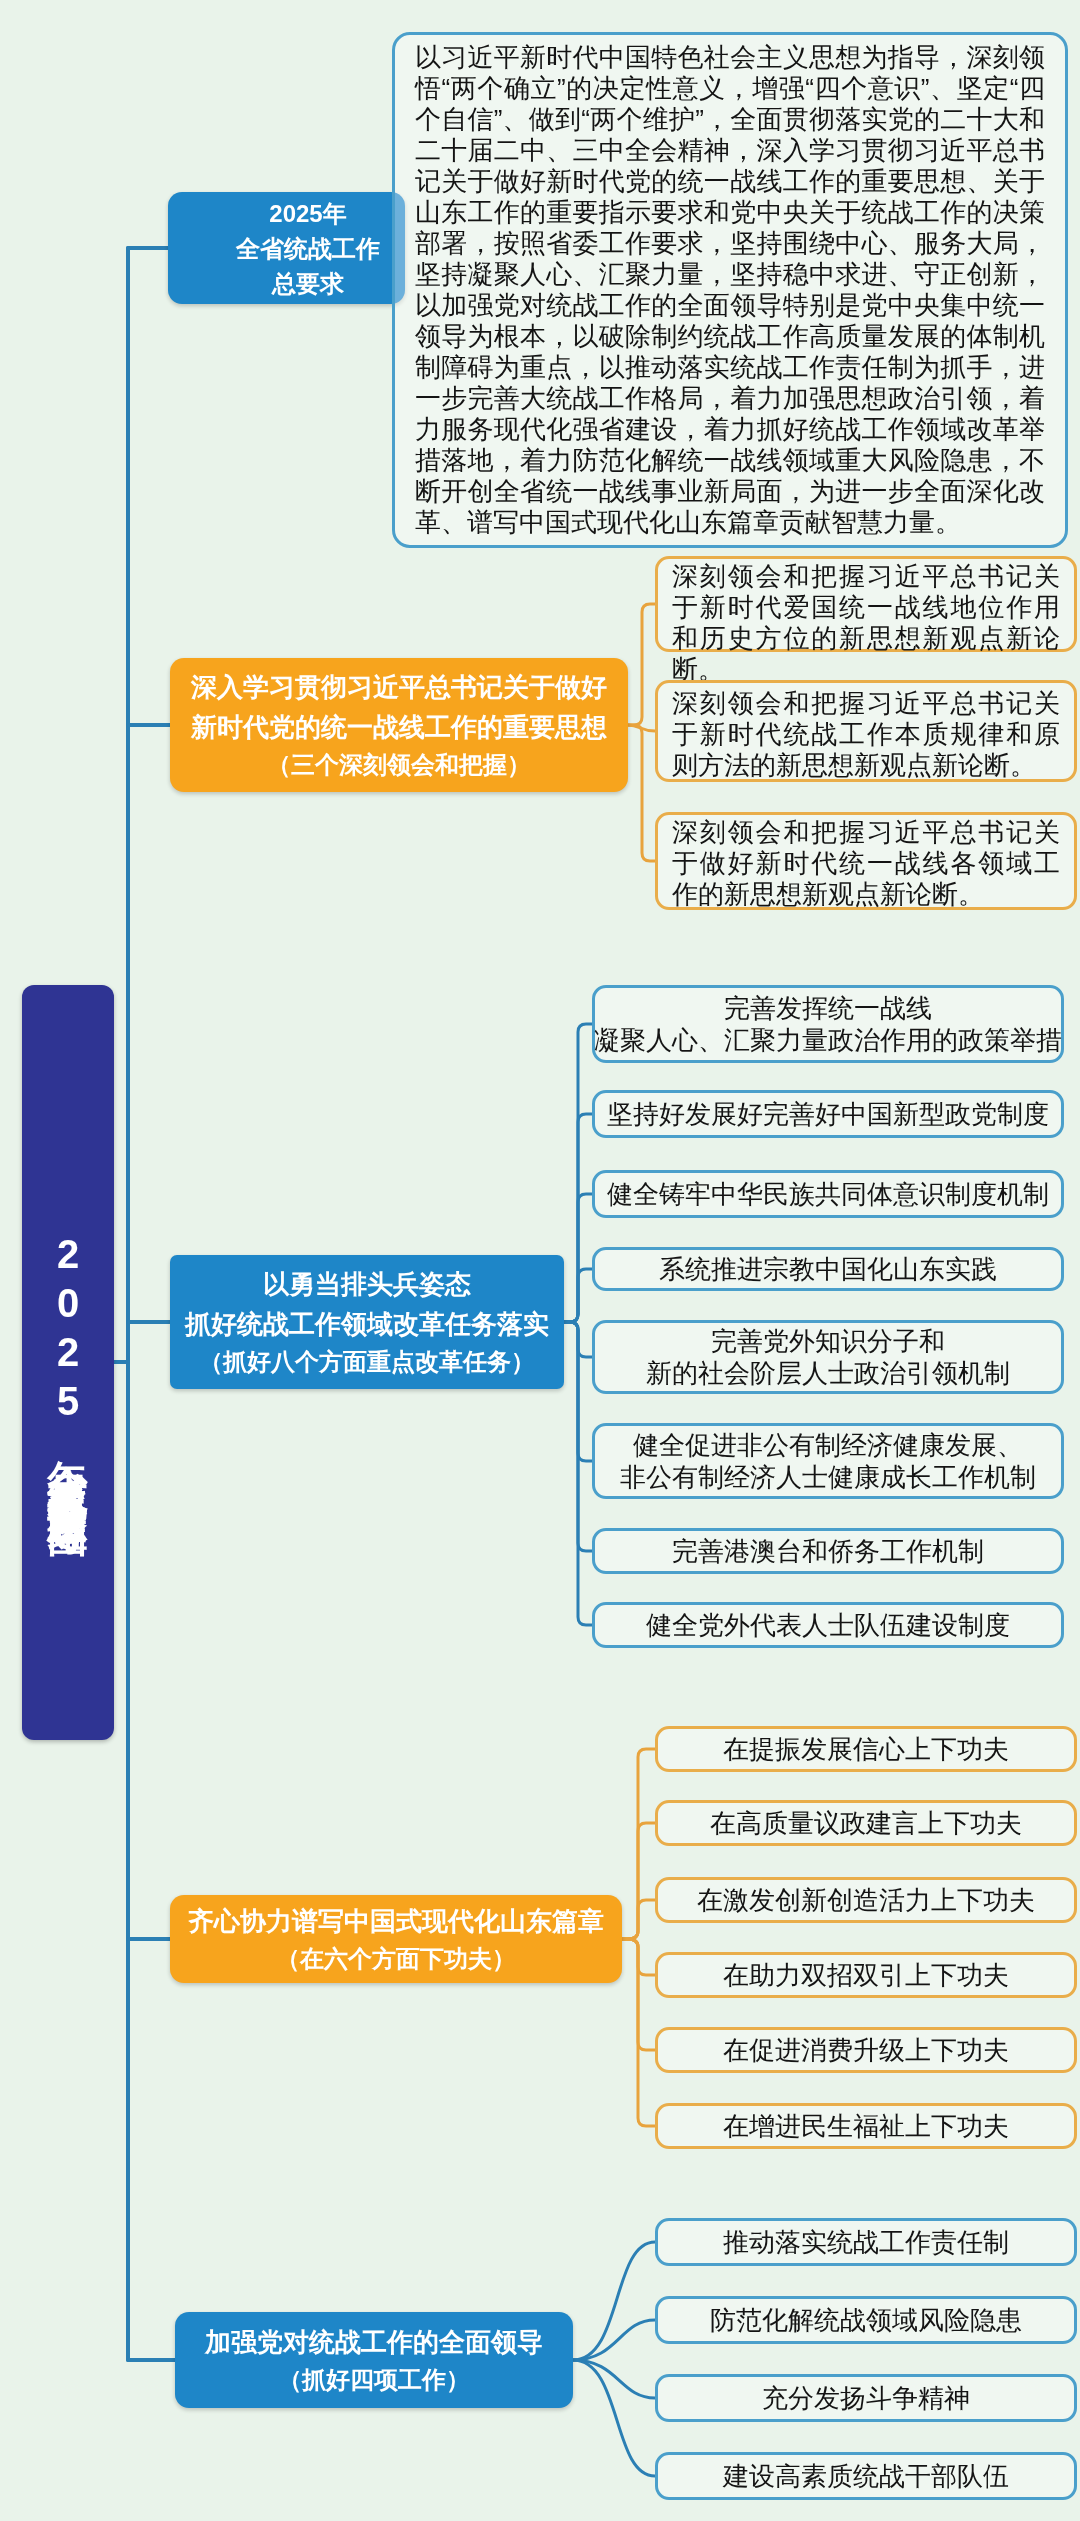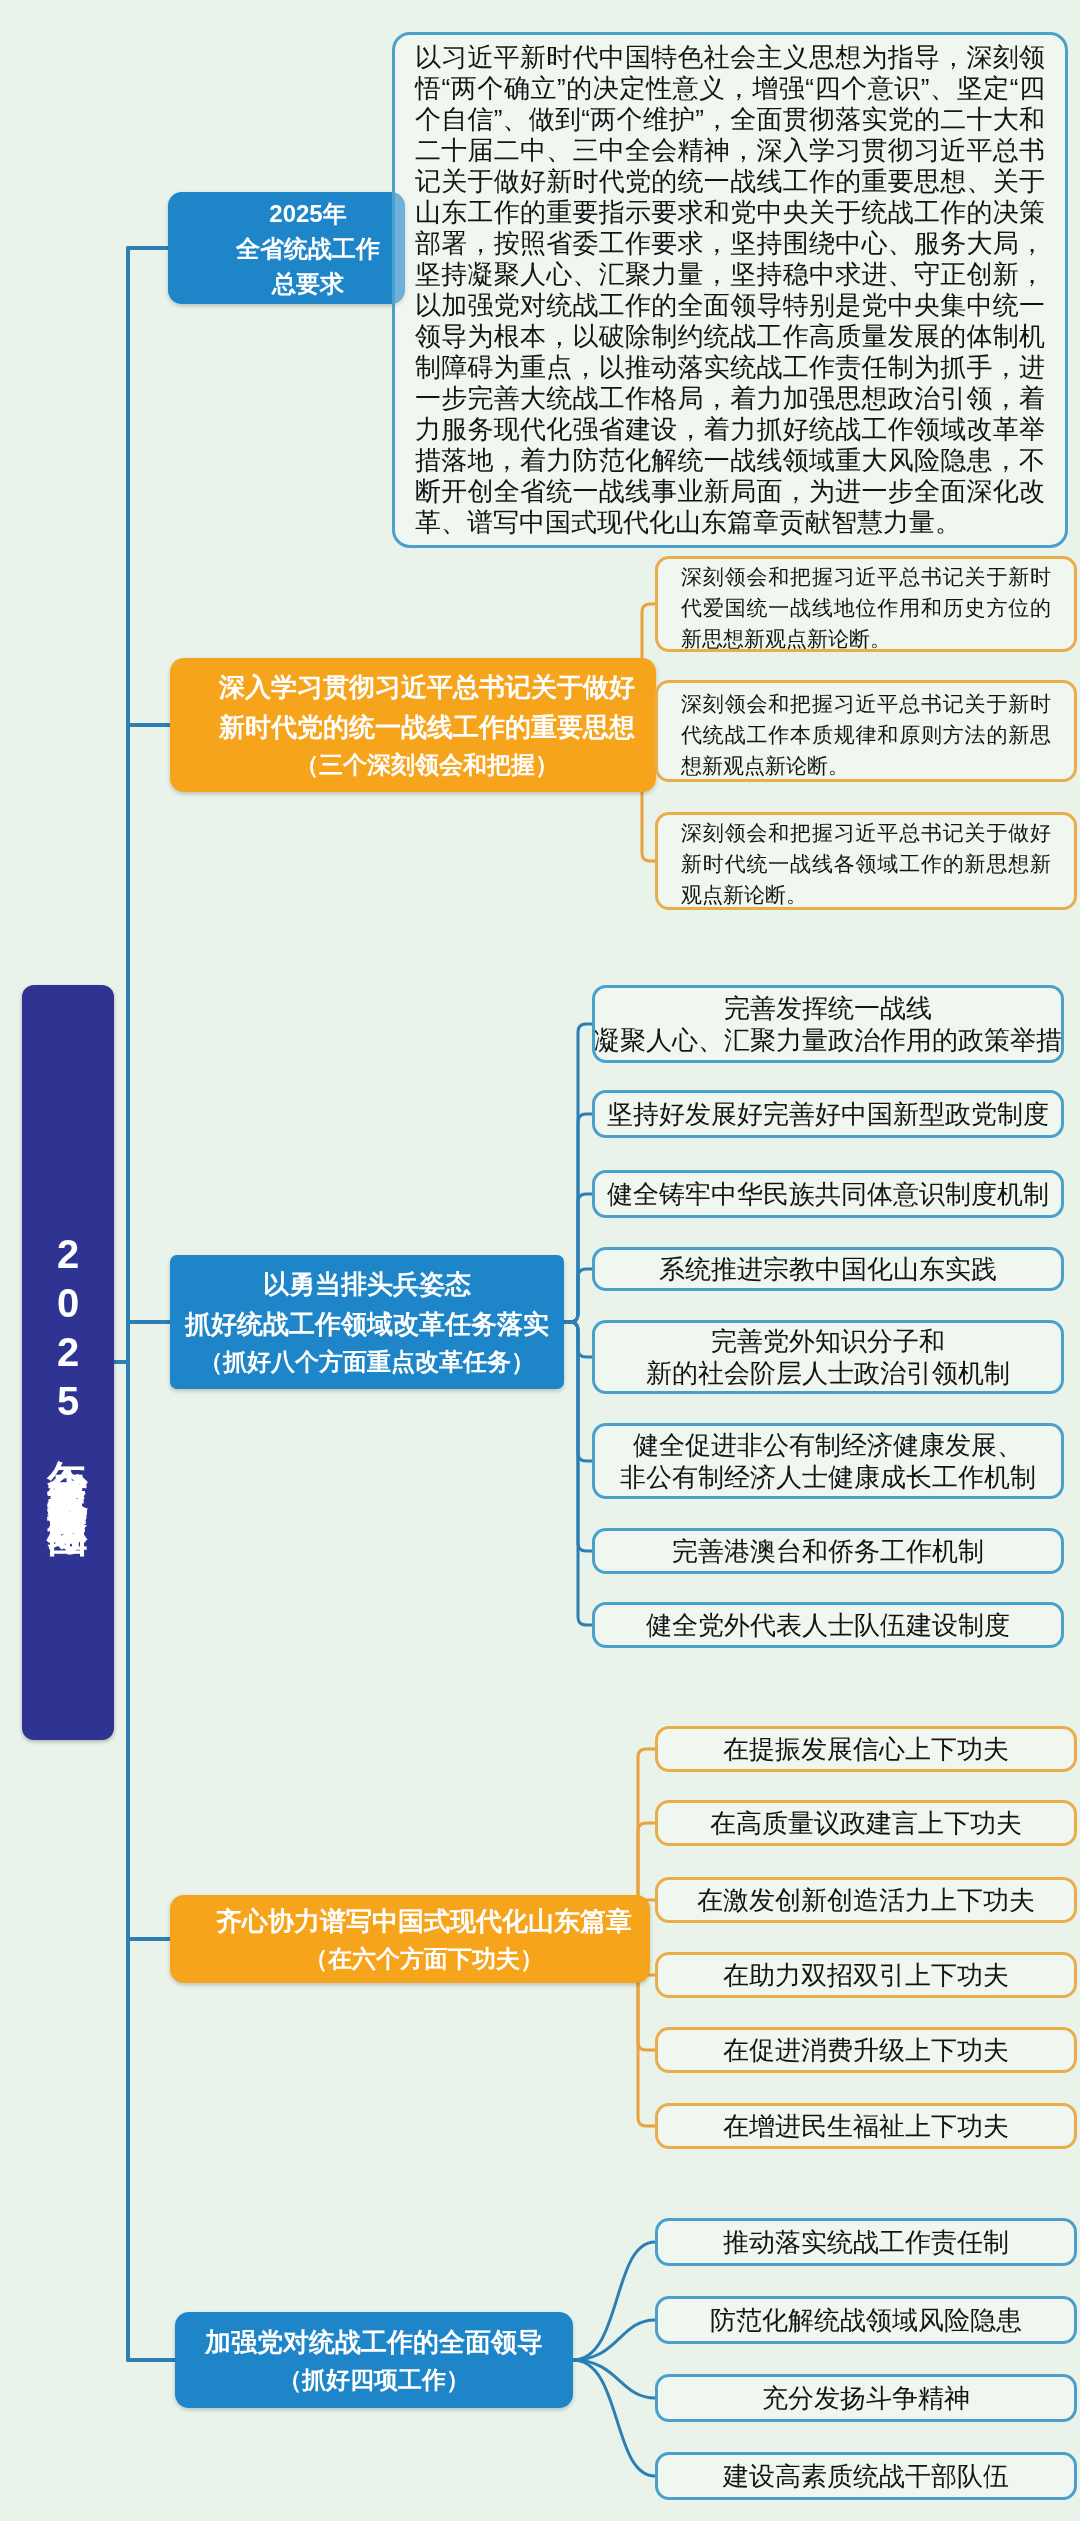--- a/index.html
+++ b/index.html
@@ -26,21 +26,21 @@
   }
 
   
   .node{
     position:absolute;border-radius:14px;
     display:flex;flex-direction:column;align-items:center;justify-content:center;
     color:#fff;font-weight:bold;text-align:center;
     box-shadow:0 2px 4px rgba(0,0,0,.2);
   }
   .node.blue{background:#1e86c8;}
-  .node.orange{background:#f7a41d;padding-left:28px;}
+  .node.orange{background:#f7a41d;}
   .node .nline{font-size:26px;line-height:40px;white-space:nowrap;}
   .node .sub{font-size:24px;line-height:36px;white-space:nowrap;}
   .node.first .nline{font-size:24px;line-height:35px;}
 
   
   .bigbox{
     position:absolute;left:392px;top:32px;width:676px;height:516px;
     border:3px solid #4a9fcb;border-radius:18px;
     background:rgba(255,255,255,.35);
     box-sizing:border-box;padding:8px 20px;
@@ -53,22 +53,22 @@
 
   
   .child{
     position:absolute;border-radius:14px;box-sizing:border-box;
     background:rgba(255,255,255,.35);
     display:flex;flex-direction:column;align-items:center;justify-content:center;
     color:#141414;font-size:26px;line-height:32px;text-align:center;
   }
   .child.bluebrd{border:3px solid #4a9fcb;}
   .child.orangebrd{border:3px solid #e9ad4a;}
-  .child.wrap{display:block;font-size:21px;line-height:31px;text-align:justify;
-    padding:2px 23px;}
+  .child.wrap{display:block;font-size:26px;line-height:31px;text-align:justify;
+    padding:2px 14px;}
   .child .cline{white-space:nowrap;}
 </style>
 </head>
 <body>
 
 <div class="canvas">
 
   <svg class="links" viewBox="0 0 1080 2521" xmlns="http://www.w3.org/2000/svg">
 
     <g stroke="#2b7fb4" stroke-width="4" fill="none" stroke-linecap="round">

